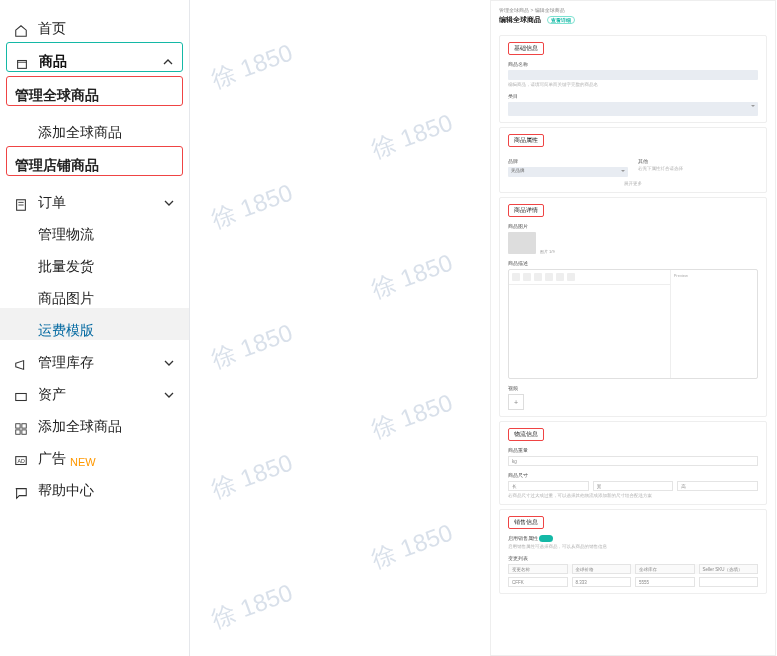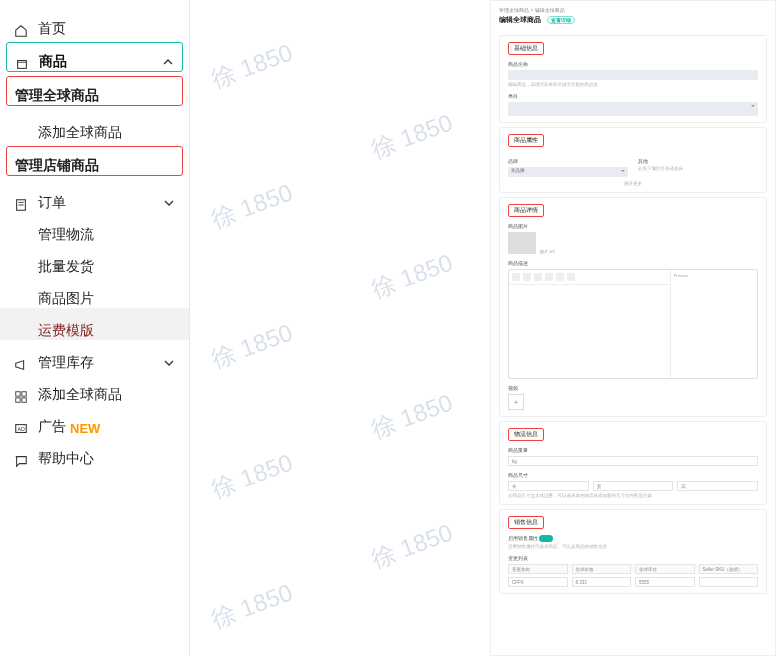--- a/index.html
+++ b/index.html
@@ -5,23 +5,23 @@
     * { margin:0; padding:0; box-sizing:border-box; font-family: -apple-system, "PingFang SC", "Microsoft YaHei", sans-serif; }
     body { width:777px; height:656px; background:#fff; overflow:hidden; position:relative; }
 
     .sidebar { width:190px; height:656px; border-right:1px solid #e5e7eb; background:#fff; float:left; overflow:hidden; padding-top:6px;}
     .side-item { height:32px; display:flex; align-items:flex-end; padding:0 14px; font-size:14px; color:#222; cursor:pointer; position:relative; }
     .side-item .ico { width:16px; margin-right:8px; display:inline-flex; }
     .side-sub { padding-left:38px; }
     .side-item.boxed { border:1px solid; border-radius:3px; margin:4px 6px; height:30px; padding:0 8px;font-weight:bold; }
     .side-item.teal { border-color:#14b8a6; color:#111; }
     .side-item.red  { border-color:#ef4444; }
-    .side-item.sel  { background:#f2f2f2; color:#7f1d1d; }
+    .side-item.sel  { background:#f2f2f2; color:#0369a1; }
     .chev { margin-left:auto; width:12px;}
-    .tag-new { font-size:13px; color:#ff9800; margin-left:4px; font-weight:700; }
+    .tag-new { font-size:11px; color:#ff9800; margin-left:4px; font-weight:400; }
 
     .content { margin-left:190px; height:656px; position:relative; background:#fff; }
     .watermark { position:absolute; color:#c9d4e2; font-size:24px; transform:rotate(-20deg); opacity:.7; pointer-events:none; font-weight:300;}
     .content .right { position:absolute; left:300px; top:0; width:286px; height:656px; background:#fff; border:1px solid #eee; transform-origin: top left; font-size:6px; color:#555;}
     .crumbs { padding:6px 8px 2px; color:#8a8a8a; font-size:5px;}
     .rtitle { padding:0 8px 6px; font-weight:600; font-size:7px; color:#222;}
     .rtitle .badge { font-size:5px; color:#14b8a6; border:1px solid #7de2d1; border-radius:6px; padding:0 3px; margin-left:4px;}
     .card { margin:4px 8px; border:1px solid #eee; border-radius:2px; padding:6px 8px;}
     .sect-label { display:inline-block; border:1px solid #ef4444; border-radius:2px; padding:1px 5px; font-size:6px; color:#222; background:#fff;}
     .lbl { color:#555; font-size:5px; margin-top:6px;}
@@ -109,20 +109,31 @@
         </svg>
       </span>
     <span>管理库存</span>
     <span class="chev"><svg viewBox="0 0 12 12" width="12" height="12">
           <path d="M2 4l4 4 4-4" fill="none" stroke="#333" stroke-width="1.3"></path>
         </svg></span>
   </div>
   <div class="side-item">
     <span class="ico">
         <svg viewBox="0 0 16 16" width="14" height="14">
+          <rect x="2" y="4" width="12" height="8" fill="none" stroke="#333" stroke-width="1.2"></rect>
+        </svg>
+      </span>
+    <span>资产</span>
+    <span class="chev"><svg viewBox="0 0 12 12" width="12" height="12">
+          <path d="M2 4l4 4 4-4" fill="none" stroke="#333" stroke-width="1.3"></path>
+        </svg></span>
+  </div>
+  <div class="side-item">
+    <span class="ico">
+        <svg viewBox="0 0 16 16" width="14" height="14">
           <rect x="2" y="2" width="5" height="5" fill="none" stroke="#333"></rect>
           <rect x="9" y="2" width="5" height="5" fill="none" stroke="#333"></rect>
           <rect x="2" y="9" width="5" height="5" fill="none" stroke="#333"></rect>
           <rect x="9" y="9" width="5" height="5" fill="none" stroke="#333"></rect>
         </svg>
       </span>
     <span>添加全球商品</span>
   </div>
   <div class="side-item">
     <span class="ico">

